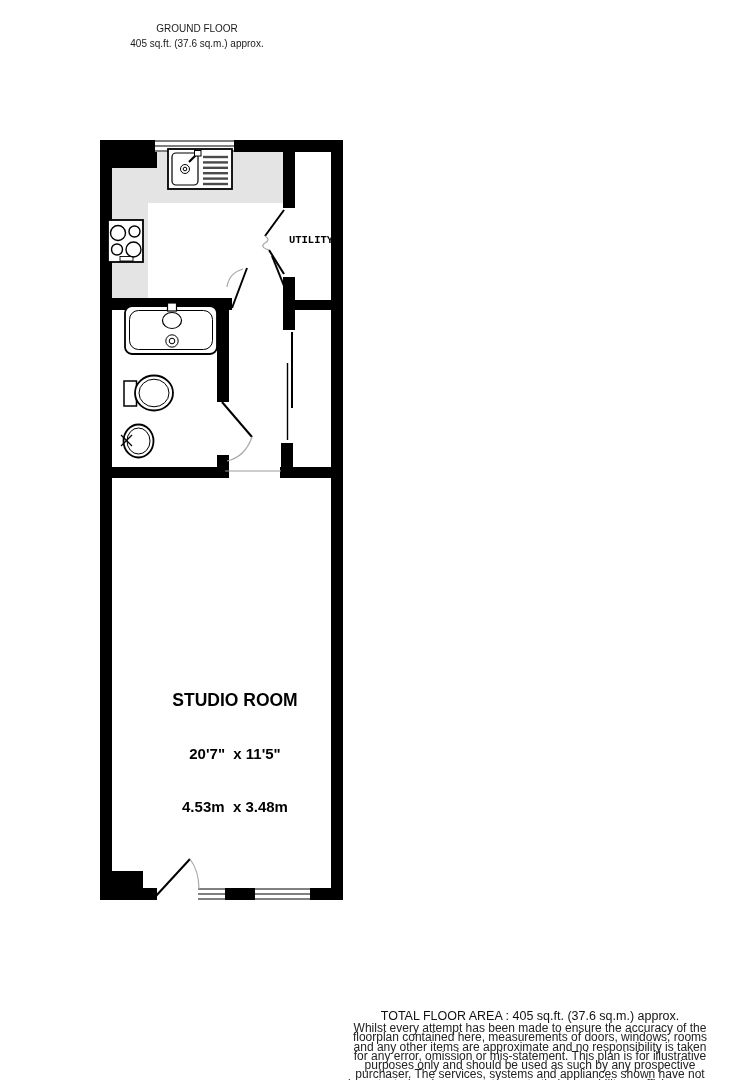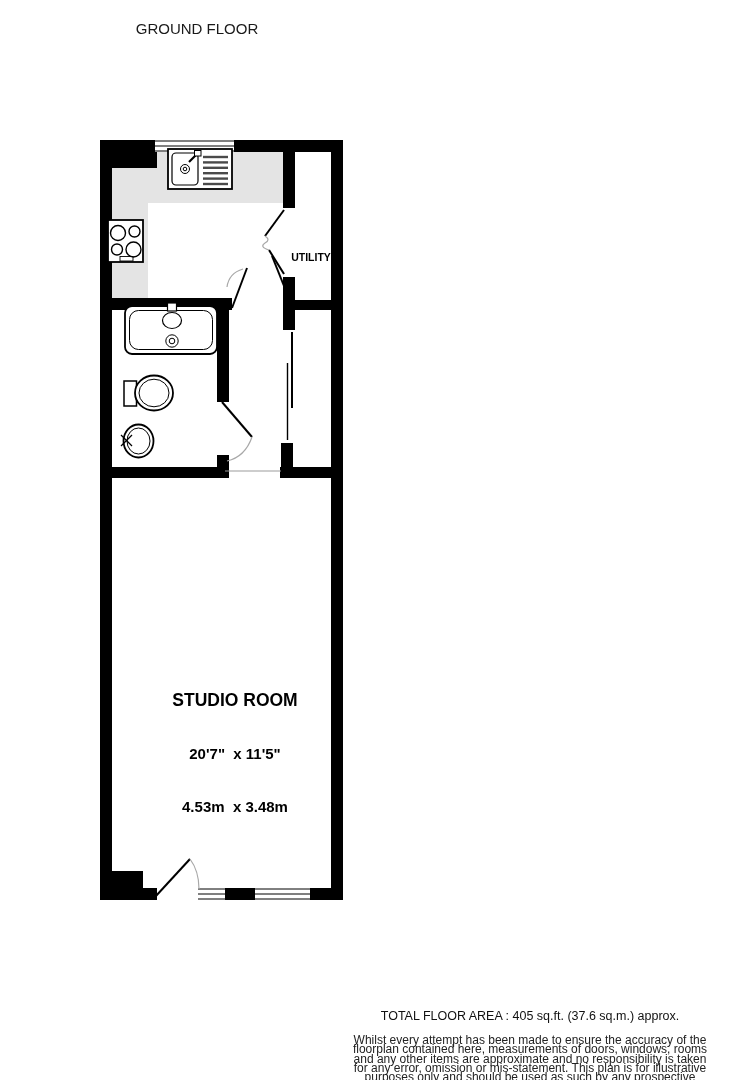--- a/index.html
+++ b/index.html
@@ -8,41 +8,42 @@
   svg.plan{position:absolute;left:0;top:0;}
   .wall{fill:#000;}
   .counter{fill:#e4e4e4;}
   .fx{fill:#fff;stroke:#000;}
   .ln{fill:none;stroke:#000;}
   .arc{fill:none;stroke:#a8a8a8;stroke-width:1.2;}
   .thr{stroke:#9b9b9b;stroke-width:1;}
   .winline{stroke:#000;stroke-width:1;}
   .drain line{stroke:#4a4a4a;stroke-width:2.4;}
   .plan-title{position:absolute;left:77px;top:22px;width:240px;text-align:center;
-              font-size:15px;line-height:14.5px;color:#1a1a1a;}
+              font-size:10px;line-height:14.5px;color:#1a1a1a;}
   .room-label{position:absolute;text-align:center;font-weight:bold;white-space:pre;}
   .kitchen-label{left:133px;top:214px;width:150px;}
   .kitchen-label .rname{font-size:15px;line-height:16px;}
   .kitchen-label .rdim{font-size:14px;line-height:14.5px;}
-  .utility-label{left:280px;top:227px;width:62px;font-size:10.5px;line-height:12px;}
+  .utility-label{left:280px;top:210px;width:62px;font-size:10.5px;line-height:12px;font-family:Liberation Mono, monospace;}
   .studio-label{left:150px;top:655px;width:170px;}
   .studio-label .rname{font-size:17.5px;line-height:19px;}
   .studio-label .rdim{font-size:15px;line-height:16.5px;}
   .footer{position:absolute;left:346px;top:1009px;width:368px;text-align:center;}
-  .footer .total{font-size:12.5px;line-height:15px;margin-bottom:12px;color:#111;}
+  .footer .total{font-size:12.5px;line-height:15px;margin-bottom:0;color:#111;}
   .footer .disclaimer{font-size:12px;line-height:9.3px;color:#222;}
   .footer .credit{font-size:7.7px;line-height:9.3px;color:#222;}
 </style>
 </head>
 <body>
 
 <div class="page">
 
   <div class="plan-title">
     <div>GROUND FLOOR</div>
+    <div>405 sq.ft. (37.6 sq.m.) approx.</div>
   </div>
 
   <svg class="plan" width="741" height="1080" viewBox="0 0 741 1080">
 
     <g>
       <rect class="counter" x="112" y="168" width="36" height="130"></rect>
       <rect class="counter" x="148" y="152" width="135" height="51"></rect>
     </g>
 
     <g shape-rendering="crispEdges">

